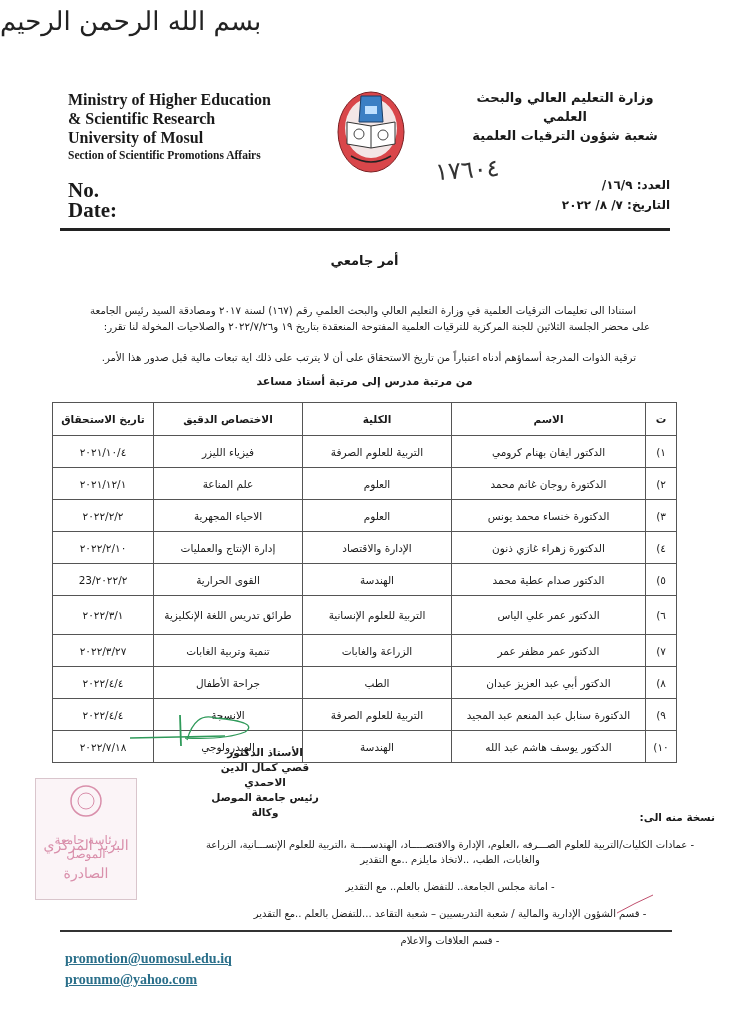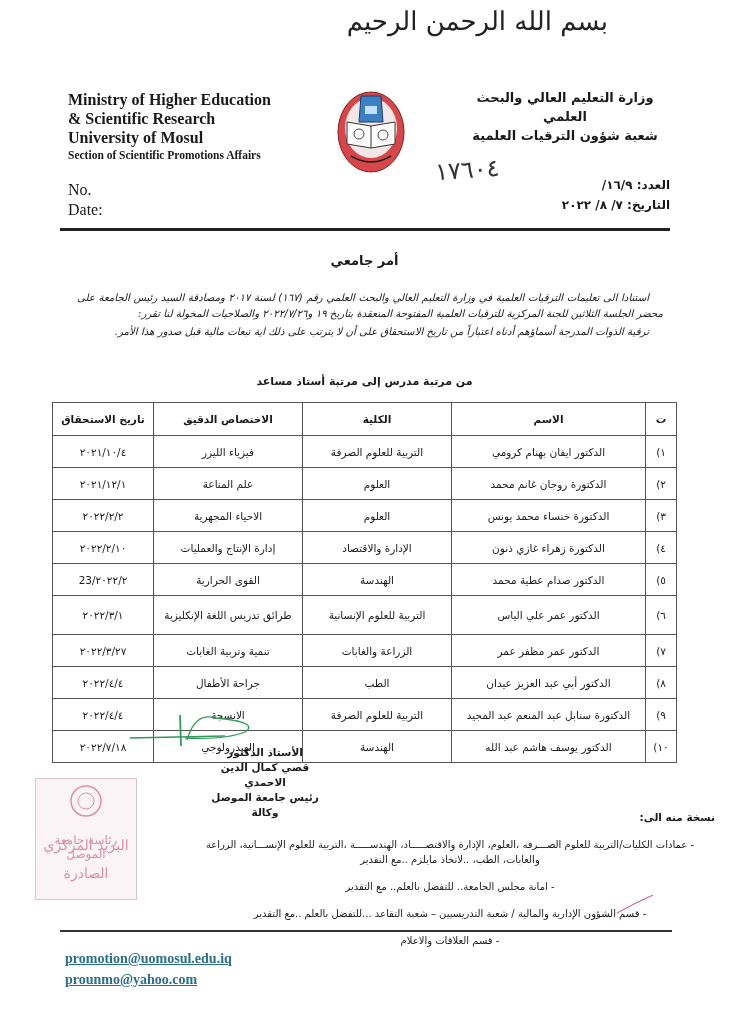--- a/index.html
+++ b/index.html
@@ -1,31 +1,31 @@
 <!DOCTYPE html>
 <html><head>
 <meta charset="utf-8">
 <style>
   html, body { margin:0; padding:0; background:#ffffff; }
   body { width:729px; height:1024px; position:relative; overflow:hidden; font-family:"Liberation Serif", serif; color:#1a1a1a; }
   .abs { position:absolute; }
-  .basmala { left:0; width:608px; top:6px; text-align:right; font-family:"DejaVu Serif", serif; font-size:26px; color:#222; letter-spacing:-1px; }
+  .basmala { left:0; width:608px; top:6px; text-align:left; font-family:"DejaVu Serif", serif; font-size:26px; color:#222; letter-spacing:-1px; }
   .en-head { left:68px; top:90px; font-family:"Liberation Serif", serif; font-weight:bold; }
   .en-head div { font-size:16px; line-height:19px; }
   .en-head .small { font-size:11.5px; line-height:16px; }
   .ar-head { right:208px; top:88px; text-align:center; direction:rtl; font-family:"DejaVu Sans", sans-serif; font-weight:bold; font-size:13px; line-height:19px; }
   .ar-head.right { right:auto; left:460px; width:210px; }
   .logo { left:333px; top:88px; width:76px; height:88px; }
-  .no-date { left:68px; top:180px; font-weight:normal; font-size:16px; line-height:20px; }
+  .no-date { left:68px; top:180px; font-weight:bold; font-size:21px; line-height:20px; }
   .ar-meta { left:500px; top:175px; width:170px; direction:rtl; font-family:"DejaVu Sans", sans-serif; font-weight:bold; font-size:12px; line-height:20px; }
   .handnum { left:435px; top:156px; font-family:"DejaVu Sans", sans-serif; font-size:24px; color:#333; transform:rotate(-4deg); letter-spacing:3px; }
   .rule-top { left:60px; top:228px; width:610px; height:3px; background:#222; }
   .title { left:0; width:729px; top:253px; text-align:center; font-family:"DejaVu Sans", sans-serif; font-weight:bold; font-size:13px; direction:rtl; }
   .body-text { left:75px; top:288px; width:590px; direction:rtl; font-family:"DejaVu Sans", sans-serif; font-size:10.2px; line-height:16px; text-align:justify; }
-  .body-text p { margin:2px;font-style:italic; }
+  .body-text p { margin:15px; }
   .body-text .indent { text-indent:14px; }
   .subtitle { left:0; width:729px; top:375px; text-align:center; direction:rtl; font-family:"DejaVu Sans", sans-serif; font-weight:bold; font-size:11px; }
   table.promo { position:absolute; left:52px; top:402px; width:625px; border-collapse:collapse; direction:rtl; font-family:"DejaVu Sans", sans-serif; font-size:10.5px; }
   table.promo th, table.promo td { border:1px solid #555; text-align:center; padding:4px 4px; height:23px; }
   table.promo th { font-weight:bold; height:24px; }
   table.promo td.num { width:22px; }
   table.promo td.tall { height:30px; line-height:13px; }
   .sign { left:200px; top:745px; width:130px; text-align:center; direction:rtl; font-family:"DejaVu Sans", sans-serif; font-weight:bold; font-size:10.5px; line-height:15px; }
   .signature { left:125px; top:710px; width:140px; height:40px; }
   .stamp { left:35px; top:778px; width:100px; height:120px; border:1px solid #d9c5cc; background:rgba(250,240,244,0.7); }

